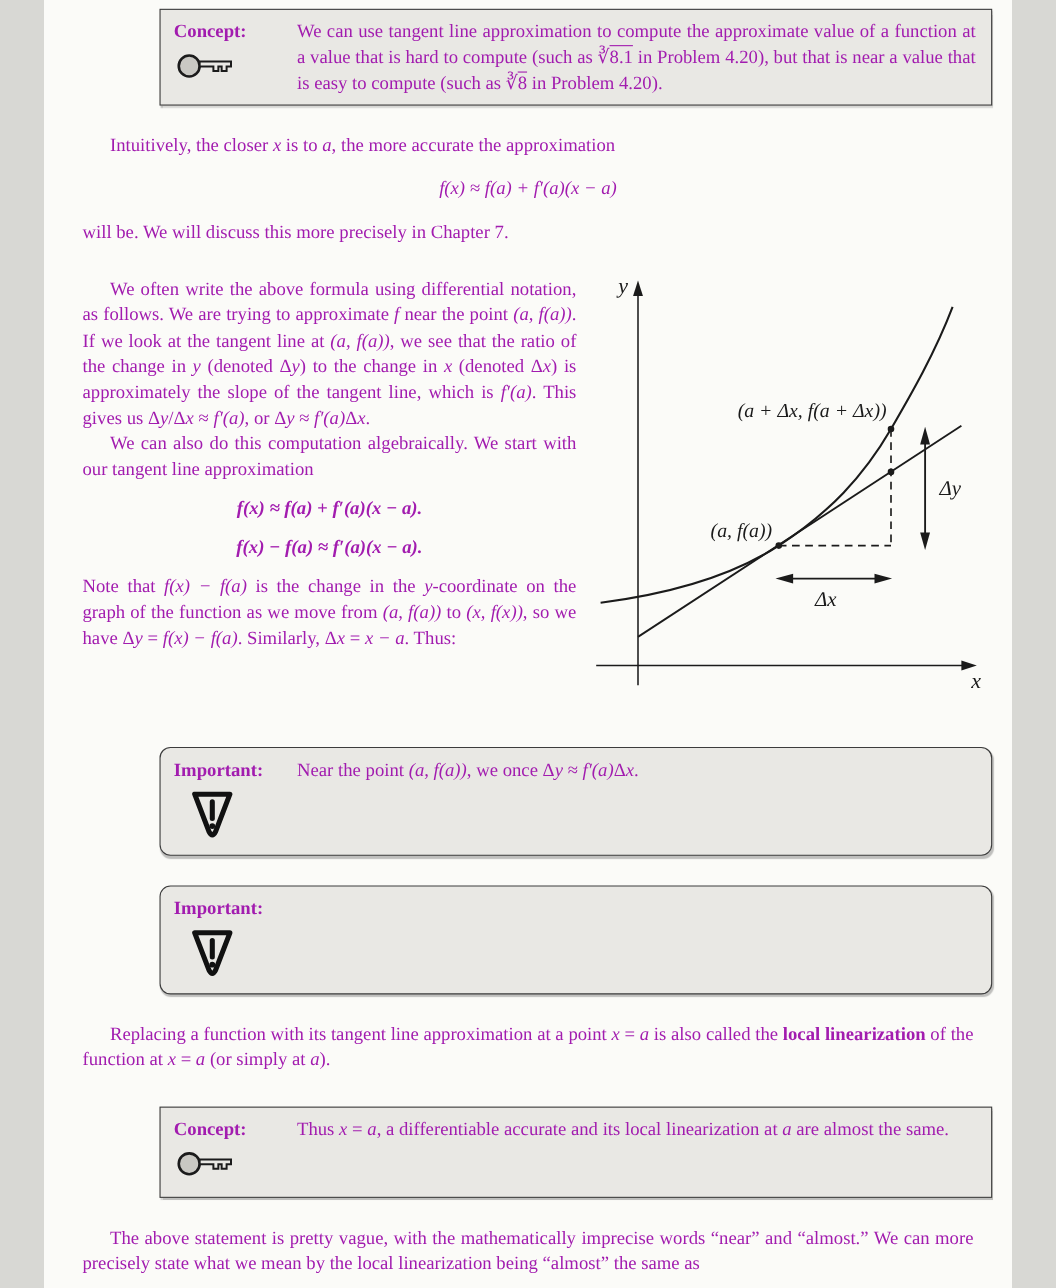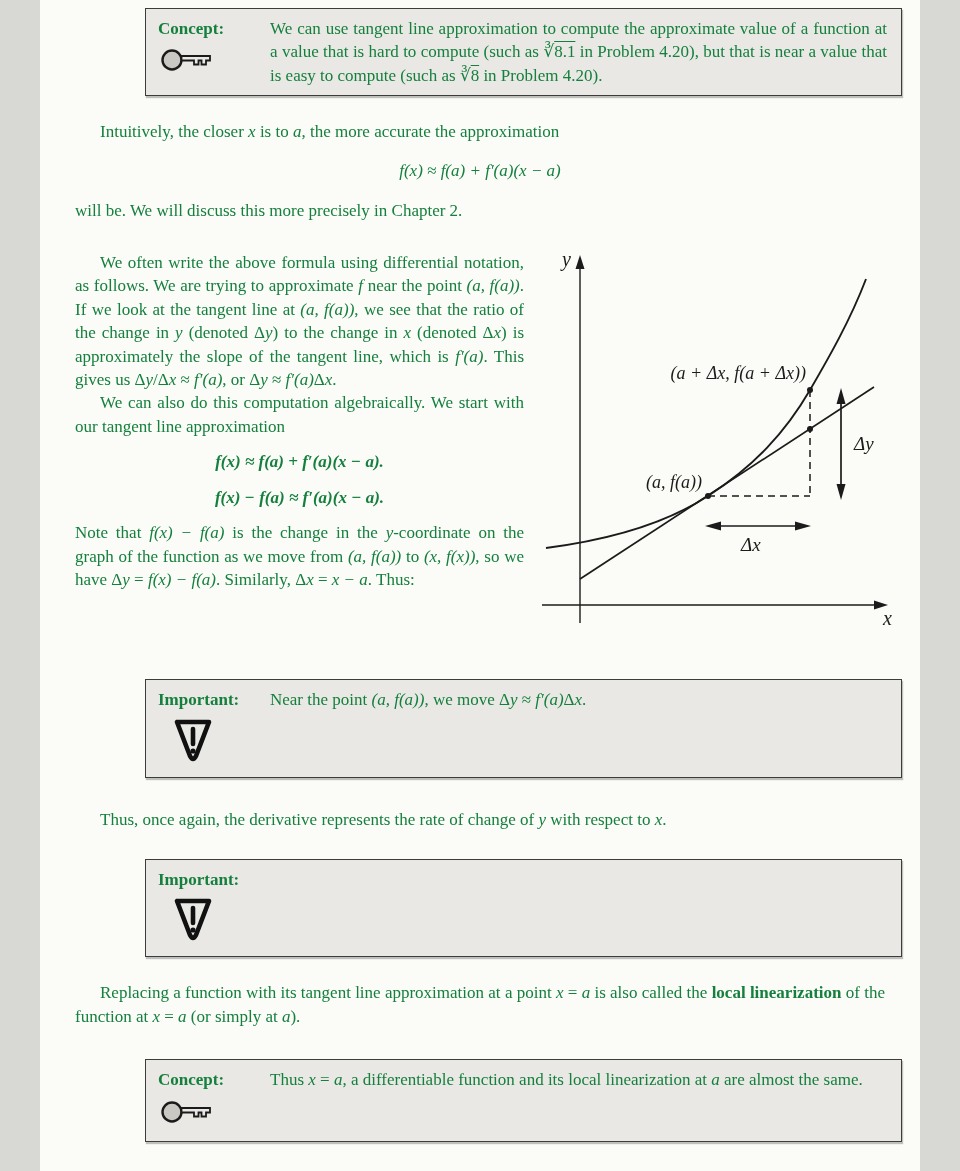--- a/index.html
+++ b/index.html
@@ -2,21 +2,21 @@
 <html><head>
 <meta charset="utf-8">
 <style>
   html,body{margin:0;padding:0;}
   body{background:#d8d8d4;}
   .page{
     position:relative;
     width:880px;height:1171px;
     margin:0 auto;
     background:#fbfbf8;
-    color:#15803d;
+    color:#a21caf;
     font-family:"Liberation Serif","DejaVu Serif",serif;
     font-size:17px;
     line-height:1.38;
     overflow:hidden;
     box-sizing:border-box;
   }
   .i{font-style:italic;}
   .b{font-weight:bold;}
   .ovl{text-decoration:overline;}
   .para{margin:0 35px;text-align:justify;}
@@ -38,21 +38,21 @@
   .callout .icon{margin-top:5px;margin-left:2px;}
   .callout .body-text{flex:1;text-align:justify;}
   .cols{display:flex;margin:28px 20px 0 35px;gap:12px;}
   .col-left{width:548px;text-align:justify;}
   .col-left .para{margin:0;}
   .col-left .eq{margin:12px 0;font-weight:bold;}
   .col-right{flex:1;padding-left:4px;}
   .mt8{margin-top:8px;}  .mt14{margin-top:14px;} .mt15{margin-top:15px;}
   .mt17{margin-top:17px;} .mt24{margin-top:24px;} .mt25{margin-top:25px;}
   .mt27{margin-top:27px;} .mt30{margin-top:30px;} .mt31{margin-top:31px;}
-  .imp-box{min-height:74px;}
+  .imp-box{min-height:74px;border-radius:10px;}
   .con2-box{min-height:60px;}
   svg .stroke{stroke:#1b1b1b;fill:none;}
   svg .fill{fill:#1b1b1b;stroke:none;}
   svg text{font-family:"Liberation Serif","DejaVu Serif",serif;font-style:italic;fill:#1b1b1b;}
   svg .dash{stroke:#1b1b1b;stroke-width:1.5;stroke-dasharray:7 5;fill:none;}
 </style>
 </head>
 <body>
 
 <div class="page">
@@ -65,21 +65,21 @@
           <circle cx="12" cy="15" r="9.5" fill="#c9c8c3" stroke="#1b1b1b" stroke-width="2.4"></circle>
           <path d="M21.5 11 H50 V15.5 H46 V19.5 H41.5 V15.5 H38.5 V19.5 H34 V15.5 H21.5 Z" fill="#e9e8e4" stroke="#1b1b1b" stroke-width="1.8"></path>
         </svg>
       </div>
     </div>
     <div class="body-text"><span>We can use tangent line approximation to compute the approximate value of a function at a value that is hard to compute (such as </span><span>∛<span class="ovl">8.1</span></span><span> in Problem 4.20), but that is near a value that is easy to compute (such as </span><span>∛<span class="ovl">8</span></span><span> in Problem 4.20).</span></div>
   </div>
 
   <p class="para indent mt24"><span>Intuitively, the closer </span><span class="i">x</span><span> is to </span><span class="i">a</span><span>, the more accurate the approximation</span></p>
   <div class="eq mt15"><span>f(x) ≈ f(a) + f′(a)(x − a)</span></div>
-  <p class="para mt17"><span>will be.  We will discuss this more precisely in Chapter 2.</span></p>
+  <p class="para mt17"><span>will be.  We will discuss this more precisely in Chapter 7.</span></p>
 
   <div class="cols">
     <div class="col-left">
       <p class="para indent"><span>We often write the above formula using differential notation, as follows.  We are trying to approximate </span><span class="i">f</span><span> near the point </span><span class="i">(a, f(a))</span><span>.  If we look at the tangent line at </span><span class="i">(a, f(a))</span><span>, we see that the ratio of the change in </span><span class="i">y</span><span> (denoted Δ</span><span class="i">y</span><span>) to the change in </span><span class="i">x</span><span> (denoted Δ</span><span class="i">x</span><span>) is approximately the slope of the tangent line, which is </span><span class="i">f′(a)</span><span>.  This gives us Δ</span><span class="i">y</span><span>/Δ</span><span class="i">x</span><span> ≈ </span><span class="i">f′(a)</span><span>, or Δ</span><span class="i">y</span><span> ≈ </span><span class="i">f′(a)</span><span>Δ</span><span class="i">x</span><span>.</span></p>
       <p class="para indent mt14"><span>We can also do this computation algebraically.  We start with our tangent line approximation</span></p>
       <div class="eq"><span>f(x) ≈ f(a) + f′(a)(x − a).</span></div>
       <div class="eq"><span>f(x) − f(a) ≈ f′(a)(x − a).</span></div>
       <p class="para"><span>Note that </span><span class="i">f(x) − f(a)</span><span> is the change in the </span><span class="i">y</span><span>-coordinate on the graph of the function as we move from </span><span class="i">(a, f(a))</span><span> to </span><span class="i">(x, f(x))</span><span>, so we have Δ</span><span class="i">y</span><span> = </span><span class="i">f(x) − f(a)</span><span>.  Similarly, Δ</span><span class="i">x</span><span> = </span><span class="i">x − a</span><span>.  Thus:</span></p>
     </div>
     <div class="col-right">
@@ -122,24 +122,23 @@
     <div class="label-col">
       <div class="label">Important:</div>
       <div class="icon" style="margin-left:14px;">
         <svg width="42" height="46" viewBox="0 0 42 46">
           <path d="M5 5 H37 L24 39 Q21 45 18 39 Z" fill="none" stroke="#111" stroke-width="4.6" stroke-linejoin="round"></path>
           <line x1="21" y1="12" x2="21" y2="27" stroke="#111" stroke-width="4.6" stroke-linecap="round"></line>
           <circle cx="21" cy="34" r="2.6" fill="#111"></circle>
         </svg>
       </div>
     </div>
-    <div class="body-text"><span>Near the point </span><span class="i">(a, f(a))</span><span>, we move Δ</span><span class="i">y</span><span> ≈ </span><span class="i">f′(a)</span><span>Δ</span><span class="i">x</span><span>.</span></div>
+    <div class="body-text"><span>Near the point </span><span class="i">(a, f(a))</span><span>, we once Δ</span><span class="i">y</span><span> ≈ </span><span class="i">f′(a)</span><span>Δ</span><span class="i">x</span><span>.</span></div>
   </div>
 
-  <p class="para indent mt30"><span>Thus, once again, the derivative represents the rate of change of </span><span class="i">y</span><span> with respect to </span><span class="i">x</span><span>.</span></p>
 
   <div class="callout imp-box mt27">
     <div class="label-col">
       <div class="label">Important:</div>
       <div class="icon" style="margin-left:14px;">
         <svg width="42" height="46" viewBox="0 0 42 46">
           <path d="M5 5 H37 L24 39 Q21 45 18 39 Z" fill="none" stroke="#111" stroke-width="4.6" stroke-linejoin="round"></path>
           <line x1="21" y1="12" x2="21" y2="27" stroke="#111" stroke-width="4.6" stroke-linecap="round"></line>
           <circle cx="21" cy="34" r="2.6" fill="#111"></circle>
         </svg>
@@ -152,18 +151,18 @@
   <div class="callout con2-box mt31">
     <div class="label-col">
       <div class="label">Concept:</div>
       <div class="icon">
         <svg width="54" height="30" viewBox="0 0 54 30">
           <circle cx="12" cy="15" r="9.5" fill="#c9c8c3" stroke="#1b1b1b" stroke-width="2.4"></circle>
           <path d="M21.5 11 H50 V15.5 H46 V19.5 H41.5 V15.5 H38.5 V19.5 H34 V15.5 H21.5 Z" fill="#e9e8e4" stroke="#1b1b1b" stroke-width="1.8"></path>
         </svg>
       </div>
     </div>
-    <div class="body-text"><span>Thus </span><span class="i">x</span><span> = </span><span class="i">a</span><span>, a differentiable function and its local linearization at </span><span class="i">a</span><span> are almost the same.</span></div>
+    <div class="body-text"><span>Thus </span><span class="i">x</span><span> = </span><span class="i">a</span><span>, a differentiable accurate and its local linearization at </span><span class="i">a</span><span> are almost the same.</span></div>
   </div>
 
   <p class="para indent mt25"><span>The above statement is pretty vague, with the mathematically imprecise words “near” and “almost.”  We can more precisely state what we mean by the local linearization being “almost” the same as </span></p>
 
 </div>
 
 </body></html>

